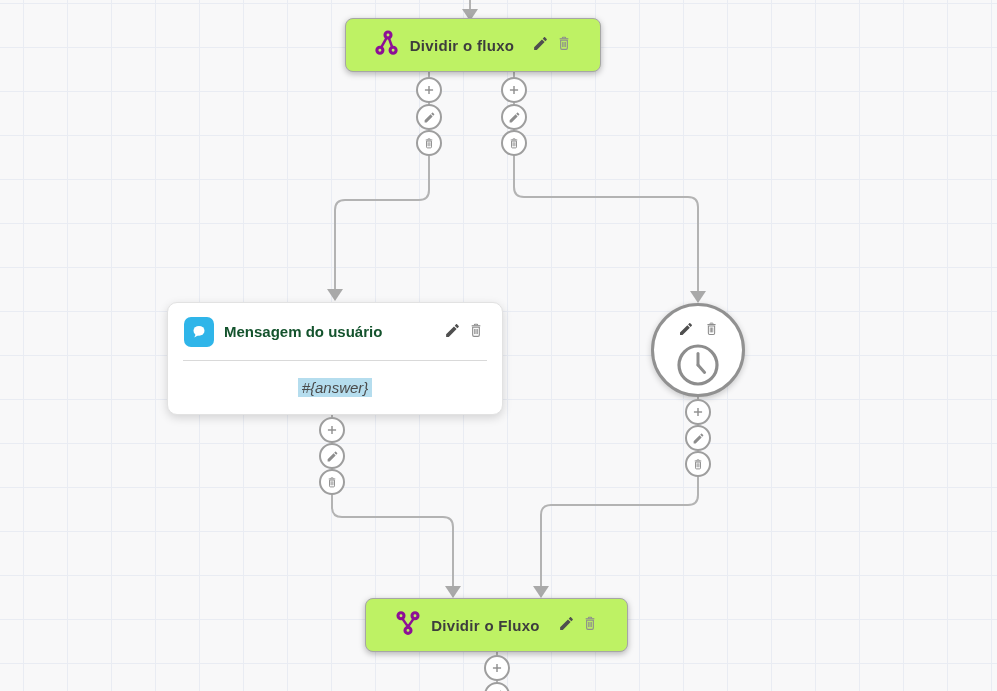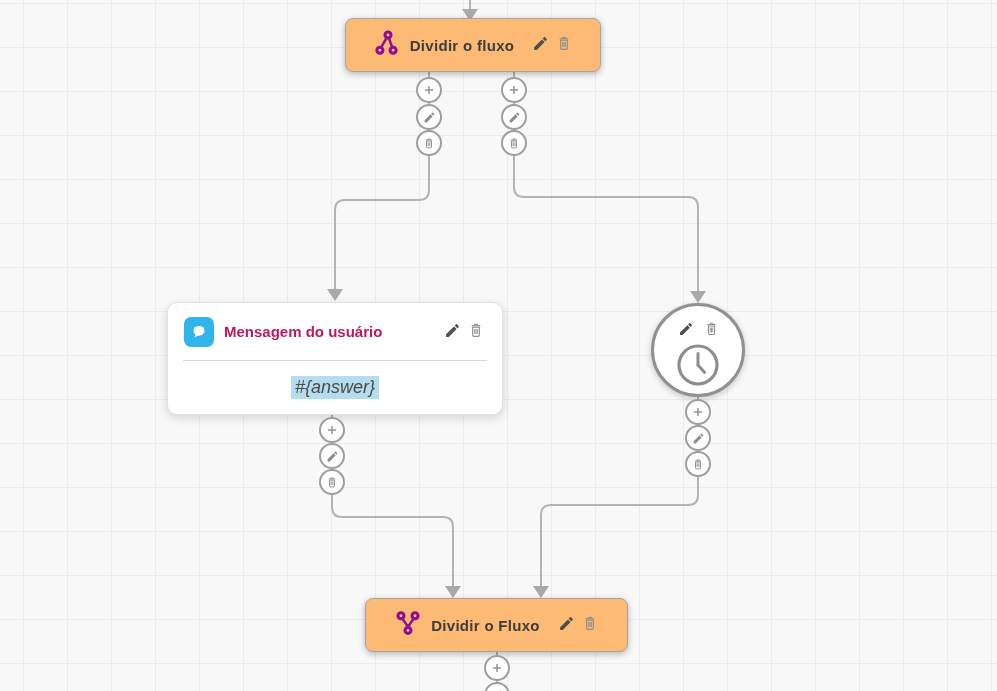--- a/index.html
+++ b/index.html
@@ -12,40 +12,40 @@
       linear-gradient(to bottom,#e9ecf3 1px,transparent 1px);
     background-size:44px 44px;
     background-position:23px 3px;
   }
   #wires{position:absolute;left:0;top:0;z-index:1;}
   .wire{fill:none;stroke:#b3b3b3;stroke-width:2;}
   .arrow{fill:#a9a9a9;stroke:none;}
 
   .node-bar{
     position:absolute;z-index:2;height:54px;box-sizing:border-box;
-    background:#fdba74;border:1px solid #a6a6a6;border-radius:8px;
+    background:#bef264;border:1px solid #a6a6a6;border-radius:8px;
     box-shadow:0 2px 6px rgba(0,0,0,.28);
     display:flex;align-items:center;justify-content:center;gap:10px;
   }
   .node-title{font-size:15px;font-weight:bold;color:#3d3d3d;letter-spacing:.3px;white-space:nowrap;}
   .bar-actions{display:flex;align-items:center;gap:7px;margin-left:8px;}
   .icon-btn{background:none;border:none;padding:0;margin:0;cursor:pointer;display:flex;align-items:center;}
 
   .card{
     position:absolute;z-index:2;left:167px;top:302px;width:336px;height:113px;box-sizing:border-box;
     background:#ffffff;border:1px solid #e2e2e2;border-radius:10px;
     box-shadow:0 3px 10px rgba(0,0,0,.15);
     display:flex;flex-direction:column;
   }
   .card-header{height:57px;display:flex;align-items:center;padding:0 18px 0 16px;}
-  .card-title{font-size:15px;font-weight:bold;color:#be185d;margin-left:10px;flex:1;white-space:nowrap;}
+  .card-title{font-size:15px;font-weight:bold;color:#14532d;margin-left:10px;flex:1;white-space:nowrap;}
   .chat-chip{width:30px;height:30px;border-radius:7px;background:#2fb5e9;display:flex;align-items:center;justify-content:center;flex:0 0 auto;}
   .card-divider{border:none;border-top:1px solid #d9d9d9;margin:0 15px;}
   .card-body{flex:1;display:flex;align-items:center;justify-content:center;}
-  .var-chip{font-size:18px;font-style:italic;color:#4a4a4a;background:#b5ddee;padding:1px 4px;}
+  .var-chip{font-size:15px;font-style:italic;color:#4a4a4a;background:#b5ddee;padding:1px 4px;}
 
   .timer-node{
     position:absolute;z-index:2;left:651px;top:303px;width:94px;height:94px;box-sizing:border-box;
     background:#ffffff;border:3px solid #919191;border-radius:50%;
     box-shadow:0 2px 6px rgba(0,0,0,.2);
     display:flex;flex-direction:column;align-items:center;
   }
   .timer-actions{display:flex;align-items:center;gap:10px;margin-top:15px;}
 
   .bubble{

